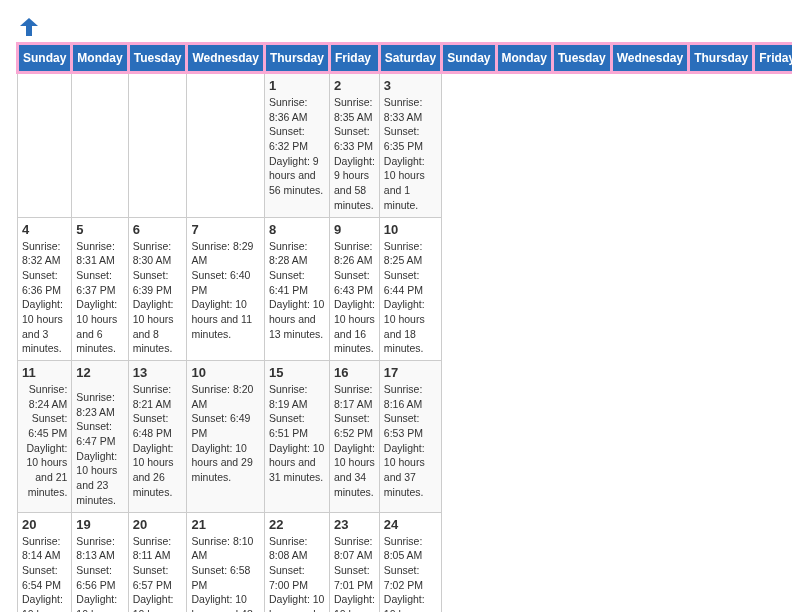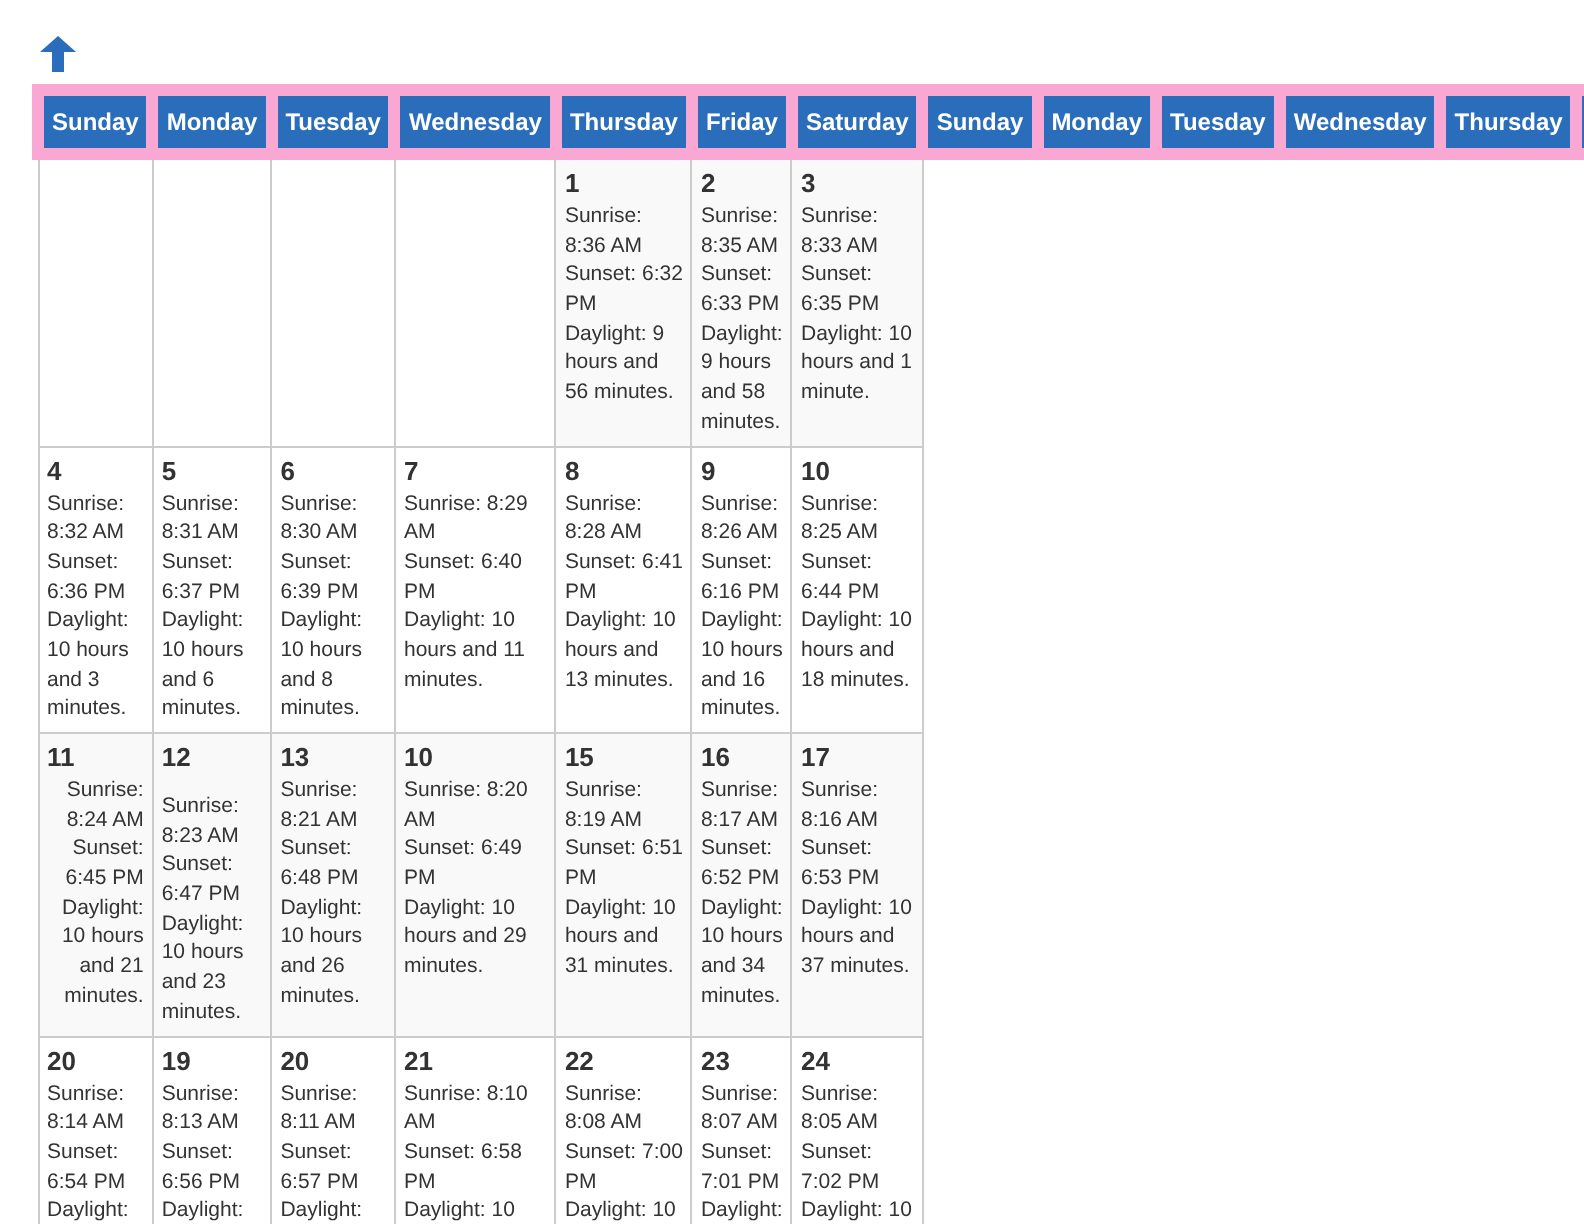--- a/index.html
+++ b/index.html
@@ -39,21 +39,21 @@
       border-collapse: collapse;
       font-size: 11px;
     }
     thead tr th {
       background-color: #2a6ebb;
       color: #fff;
       padding: 6px 4px;
       text-align: left;
       font-size: 12px;
       font-weight: bold;
-      border: 6px solid #f9a8d4;
+      border: 3px solid #f9a8d4;
     }
     tbody tr td {
       border: 1px solid #ccc;
       vertical-align: top;
       padding: 4px;
       width: 113px;
       min-height: 80px;
       background: #fff;
     }
     tbody tr:nth-child(odd) td {
@@ -164,21 +164,21 @@
         </td>
         <td>
           <div class="day-number">8</div>
           <div class="day-info" style="white-space: pre-line;">Sunrise: 8:28 AM
 Sunset: 6:41 PM
 Daylight: 10 hours and 13 minutes.</div>
         </td>
         <td>
           <div class="day-number">9</div>
           <div class="day-info" style="white-space: pre-line;">Sunrise: 8:26 AM
-Sunset: 6:16 PM
+Sunset: 6:43 PM
 Daylight: 10 hours and 16 minutes.</div>
         </td>
         <td>
           <div class="day-number">10</div>
           <div class="day-info" style="white-space: pre-line;">Sunrise: 8:25 AM
 Sunset: 6:44 PM
 Daylight: 10 hours and 18 minutes.</div>
         </td>
       </tr>
       <tr>

